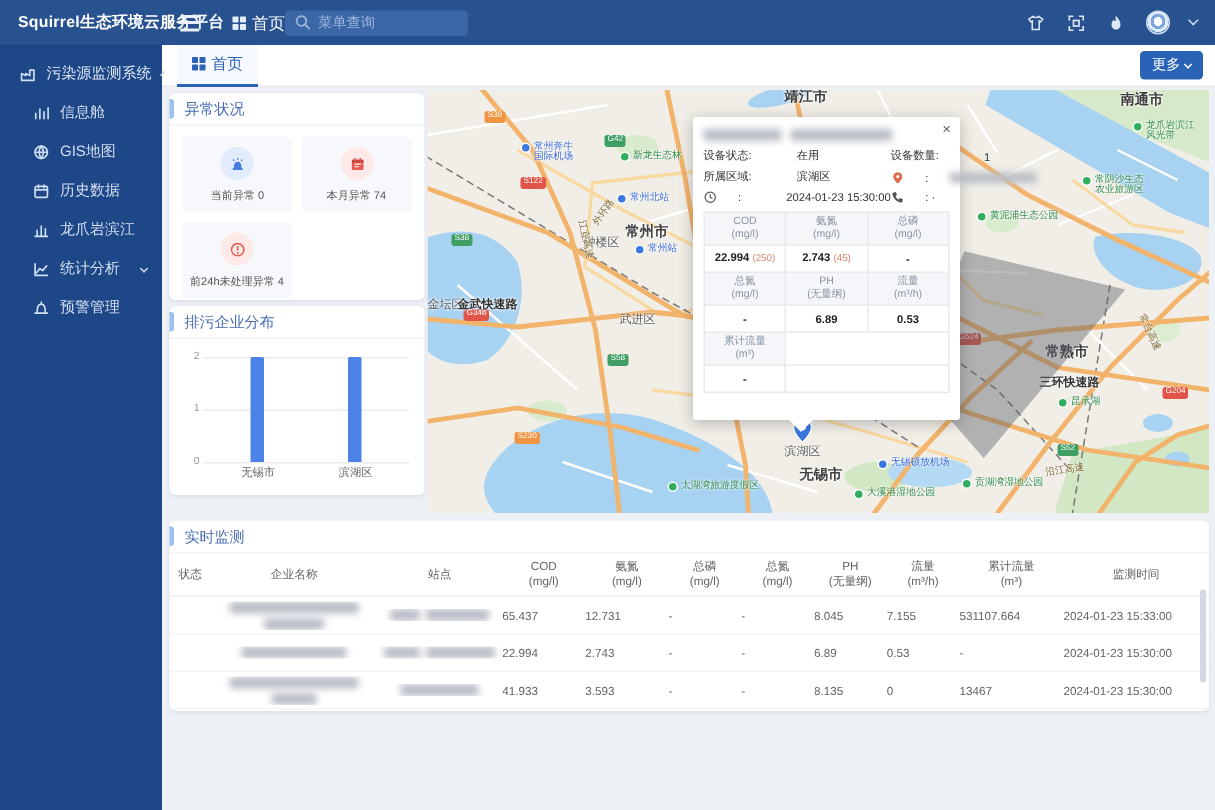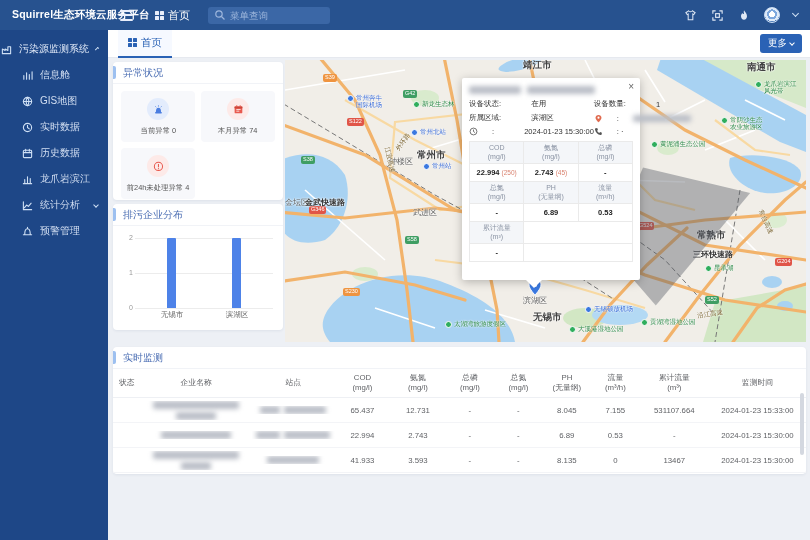--- a/index.html
+++ b/index.html
@@ -7,36 +7,36 @@
        font-family:"Liberation Sans",sans-serif;background:#edf0f5;color:#333}
   
   .topbar{position:absolute;left:0;top:0;width:810px;height:30px;background:#27528f;
           display:flex;align-items:center;color:#fff;z-index:50}
   .logo{width:108px;padding-left:12px;font-size:10.5px;font-weight:bold;letter-spacing:.2px;white-space:nowrap}
   .hamburger{margin-left:12px;cursor:pointer;display:flex;flex-direction:column;gap:2.5px}
   .hamburger i{display:block;width:13px;height:2px;background:#e8eefb;border-radius:1px}
   .top-home{margin-left:22px;display:flex;align-items:center;gap:4px;font-size:11px;cursor:pointer}
   .grid-ic{width:9px;height:9px;display:grid;grid-template-columns:1fr 1fr;gap:1px}
   .grid-ic i{background:#e8eefb;border-radius:.5px}
-  .searchbox{margin-left:18px;width:122px;height:17px;background:#3b67a6;border-radius:3px;
+  .searchbox{width:122px;height:17px;background:#3b67a6;border-radius:3px;
              display:flex;align-items:center;padding:0 6px;gap:4px}
   .searchbox input{border:none;outline:none;background:transparent;color:#d9e4f5;font-size:9.5px;width:100%}
   .searchbox input::placeholder{color:#9db6dc}
   .top-right{margin-left:auto;display:flex;align-items:center;gap:13px;padding-right:12px}
   .tico{width:14px;height:14px;display:flex;align-items:center;justify-content:center;cursor:pointer}
   .avatar{width:16px;height:16px;border-radius:50%;
           background:radial-gradient(circle at 50% 45%, #fff 0 3px, #7ea8dd 3px 5px, #dfeaf8 5px 7px, #4c7cb8 7px);
           border:1px solid #cfe0f5;cursor:pointer}
   .tcaret{width:5px;height:5px;border-right:1.3px solid #cfe0f5;border-bottom:1.3px solid #cfe0f5;
           transform:rotate(45deg);margin-top:-3px;cursor:pointer}
   
   .sidebar{position:absolute;left:0;top:30px;width:108px;height:510px;background:#1e4787;z-index:40;
            padding-top:6px}
   .snav{display:flex;align-items:center;height:26px;color:#dfe8f7;font-size:10px;cursor:pointer;
-        gap:7px;white-space:nowrap}
+        padding-left:12px;gap:7px;white-space:nowrap}
   .snav.sub{padding-left:21px;color:#d3dff2}
   .snav .caret{margin-left:auto;margin-right:10px;width:4px;height:4px;
                border-right:1.2px solid #cfe0f5;border-bottom:1.2px solid #cfe0f5}
   .caret.up{transform:rotate(-135deg)}
   .caret.down{transform:rotate(45deg)}
   .sico{width:12px;height:12px;flex:0 0 12px;display:flex;align-items:center;justify-content:center}
   .sico svg{width:11px;height:11px;stroke:#cfe0f5;fill:none;stroke-width:1.2;stroke-linecap:round;stroke-linejoin:round}
   
   .tabbar{position:absolute;left:108px;top:30px;width:702px;height:28px;background:#fff;
           border-bottom:1px solid #e6e9ef;display:flex;align-items:center;z-index:30}
@@ -100,21 +100,21 @@
   .ptable td.hd{background:#f4f6f9;height:22px}
   .ptable td.val{height:18px;font-size:7.5px;font-weight:bold;color:#222}
   .ptable td.val .lim{font-weight:normal;color:#d9826f;font-size:6.5px}
   .blur{background:#b9bdc6;filter:blur(2.5px);border-radius:2px;height:8px;display:inline-block}
   
   .p-table{left:113px;top:347px;width:693px;height:127px}
   .mrow{display:flex;align-items:center}
   .mhead{height:29px;border-bottom:1px solid #eef0f4;color:#606266}
   .mhead .col{font-size:7.8px;text-align:center;line-height:1.3}
   .drow{height:25px;border-bottom:1px solid #f3f4f7;color:#606266}
-  .drow .col{font-size:7.8px;text-align:center}
+  .drow .col{font-size:7.8px;}
   .col{overflow:hidden}
   .c1{width:4%}.c2{width:16%}.c3{width:12%}.c4{width:8%}.c5{width:8%}.c6{width:7%}.c7{width:7%}
   .c8{width:7%}.c9{width:7%}.c10{width:10%}.c11{width:14%}
   .gdot{width:11px;height:11px;border-radius:50%;margin:0 auto;
         background:radial-gradient(circle at 35% 30%, #c3f37c, #62c716 55%, #3f9b0e 95%)}
   .stack{display:flex;flex-direction:column;align-items:center;gap:3px}
   .inline-blur{display:flex;justify-content:center;gap:4px}
   .scrollbar{position:absolute;right:2px;top:46px;width:4px;height:62px;background:#d4d8e0;border-radius:2px}
 </style>
 </head>
@@ -187,29 +187,20 @@
     <span>信息舱</span>
   </div>
   <div class="snav sub">
     <span class="sico">
         <svg viewBox="0 0 12 12">
           <circle cx="6" cy="6" r="4.5"></circle>
           <path d="M1.5,6 L10.5,6 M6,1.5 C4,4 4,8 6,10.5 M6,1.5 C8,4 8,8 6,10.5"></path>
         </svg>
       </span>
     <span>GIS地图</span>
-  </div>
-  <div class="snav sub">
-    <span class="sico">
-        <svg viewBox="0 0 12 12">
-          <circle cx="6" cy="6" r="4.5"></circle>
-          <path d="M6,3.5 L6,6 L8,7.5"></path>
-        </svg>
-      </span>
-    <span>实时数据</span>
   </div>
   <div class="snav sub">
     <span class="sico">
         <svg viewBox="0 0 12 12">
           <rect x="1.5" y="2.5" width="9" height="8" rx="1"></rect>
           <path d="M1.5,5 L10.5,5 M4,1.5 L4,3.5 M8,1.5 L8,3.5"></path>
         </svg>
       </span>
     <span>历史数据</span>
   </div>

